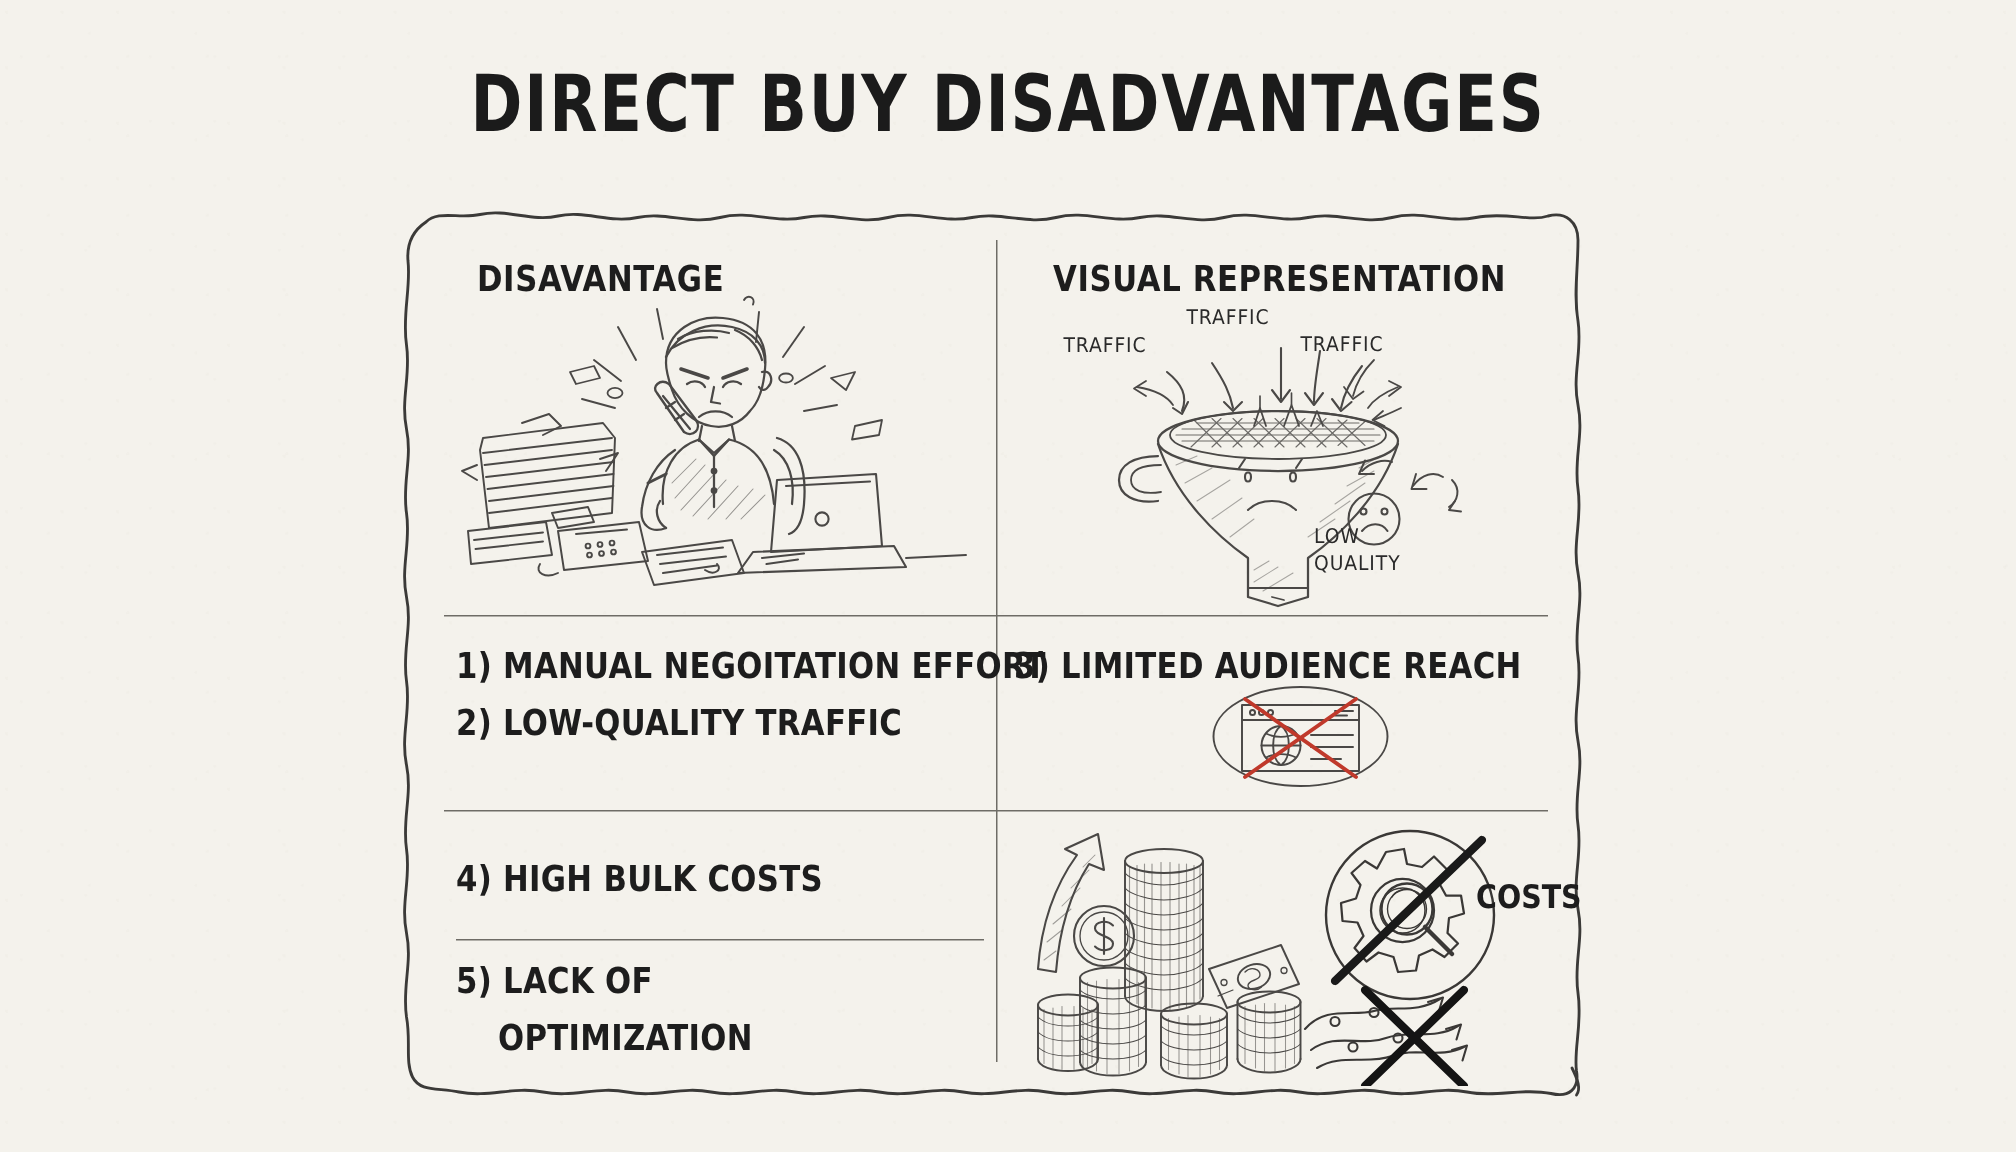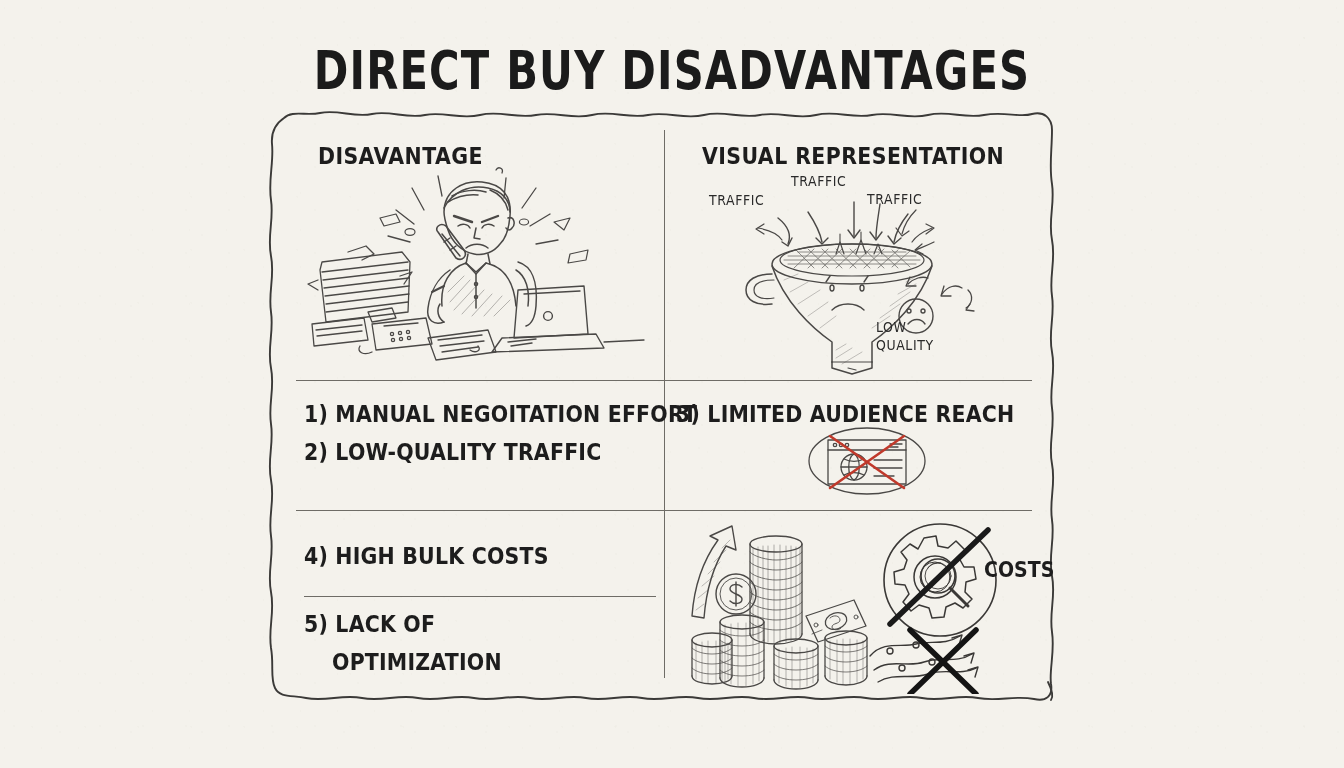--- a/index.html
+++ b/index.html
@@ -39,21 +39,21 @@
     font-size: 43px;
     letter-spacing: 1.2px;
     color: #1b1b1b;
     transform: scaleY(1.22) scaleX(.97);
     transform-origin: center top;
   }
 
   #frame {
     position: absolute;
     left: 262px;
-    top: 104px;
+    top: 134px;
     width: 800px;
     height: 604px;
   }
   #frame-border {
     position: absolute;
     inset: 0;
     width: 800px;
     height: 604px;
   }
 

